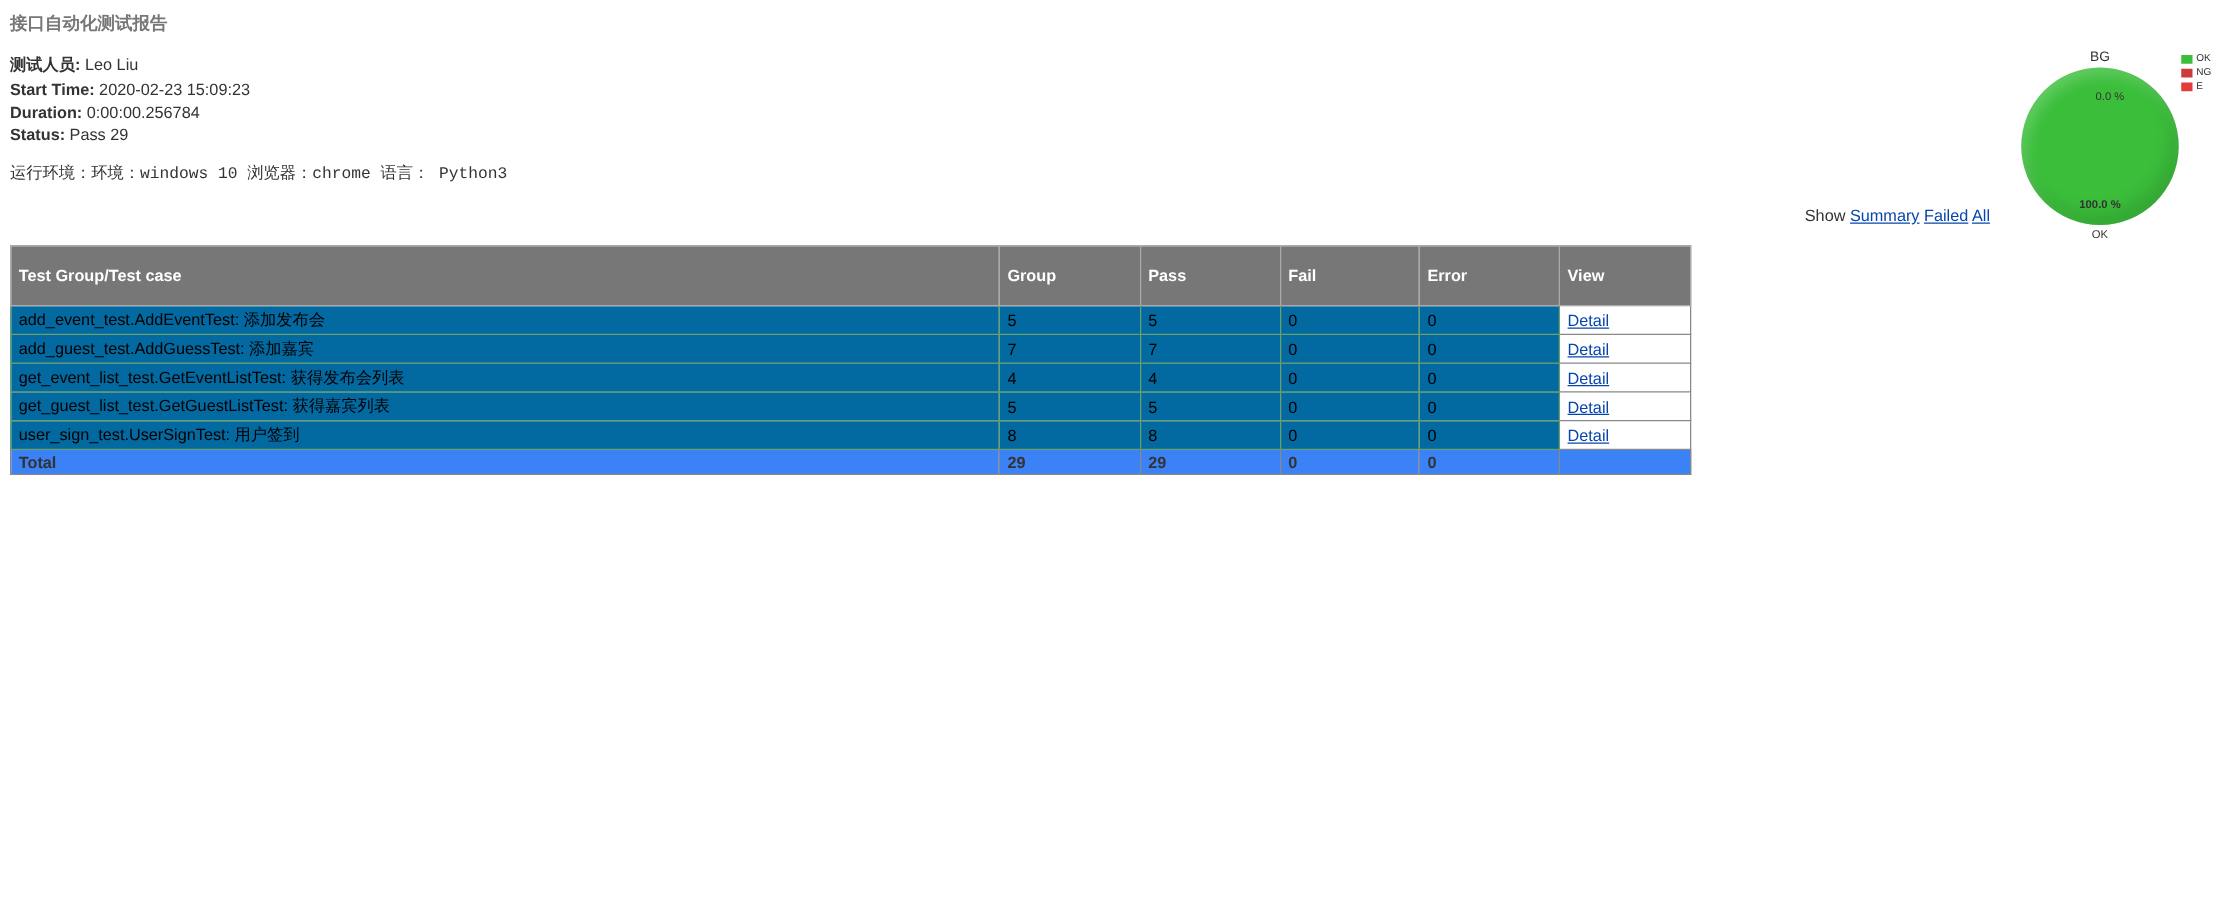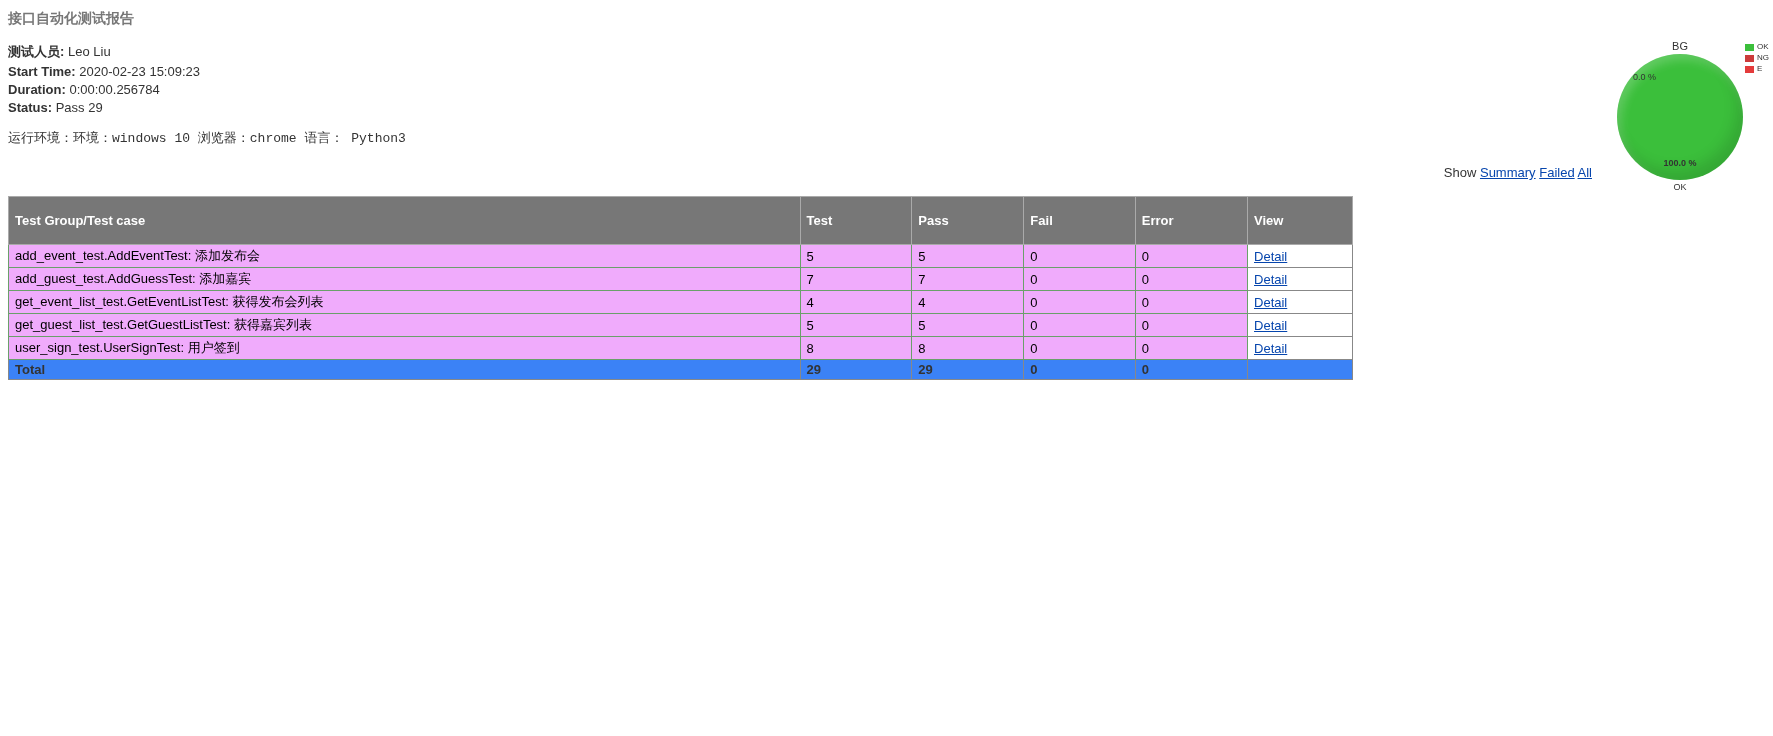--- a/index.html
+++ b/index.html
@@ -24,21 +24,21 @@
   a.link { color: #0645ad; text-decoration: underline; cursor: pointer; }
   .top { display: flex; gap: 3px; align-items: flex-start; }
   .left { flex: 1 1 auto; }
   .chartwrap { width: 170px; text-align:center; font-size:10px; color:#333; position:relative; }
   .piecontainer { position:relative; width:126px; height:126px; margin: 0 auto; }
   .pie {
     width: 126px; height: 126px; border-radius: 50%;
     background: #3bbf3b;
     box-shadow: inset -6px -10px 14px rgba(0,0,0,0.12), inset 4px 6px 10px rgba(255,255,255,0.2);
   }
-  .pielabel-top { position:absolute; top:18px; left:16px; right:0; text-align:left; font-size:9px; }
+  .pielabel-top { position:absolute; top:18px; left:16px; right:0; text-align:center; font-size:9px; }
   .pielabel-bot { position:absolute; bottom:12px; left:0; right:0; text-align:center; font-size:9px;font-weight:bold; }
   .axis-top { font-size:11px; margin-bottom:2px; }
   .axis-bot { font-size:9px; margin-top:2px; }
   .legend { position:absolute; right:-4px; top:2px; font-size:8px; text-align:left; }
   .legend-item { display:flex; align-items:center; gap:3px; line-height:10px; margin-bottom:1px;}
   .swatch { width:9px; height:7px; display:inline-block; }
   .swatch.ok { background:#3bbf3b; }
   .swatch.ng { background:#cc3b3b; }
   .swatch.e  { background:#e43b3b; }
 
@@ -54,21 +54,21 @@
     text-align: left;
     padding: 16px 6px;
     border: 1px solid #aaa;
     font-size: 13px;
   }
   table.results td {
     border: 1px solid #6aa06a;
     padding: 2px 6px;
     font-size: 13px;
   }
-  tr.passrow td { background: #f0abfc; color:#000; }
+  tr.passrow td { background: #0369a1; color:#000; }
   tr.totalrow td { background: #3b82f6; border:1px solid #888; font-weight:bold; }
   td.viewcell { background:#fff !important; border:1px solid #888 !important; }
   td.viewcell a { color:#0645ad; text-decoration:underline; }
 
   col.cname  { width: 840px; }
   col.cnum   { width: 118px; }
   col.cview  { width: 110px; }
 </style>
 </head>
 <body>
@@ -134,21 +134,21 @@
     <col class="cname">
       <col class="cnum">
       <col class="cnum">
       <col class="cnum">
       <col class="cnum">
       <col class="cview">
   </colgroup>
   <thead>
     <tr>
       <th>Test Group/Test case</th>
-      <th>Test</th>
+      <th>Group</th>
       <th>Pass</th>
       <th>Fail</th>
       <th>Error</th>
       <th>View</th>
     </tr>
   </thead>
   <tbody id="rows">
       <tr class="passrow">
         <td>add_event_test.AddEventTest: 添加发布会</td>
         <td>5</td>

